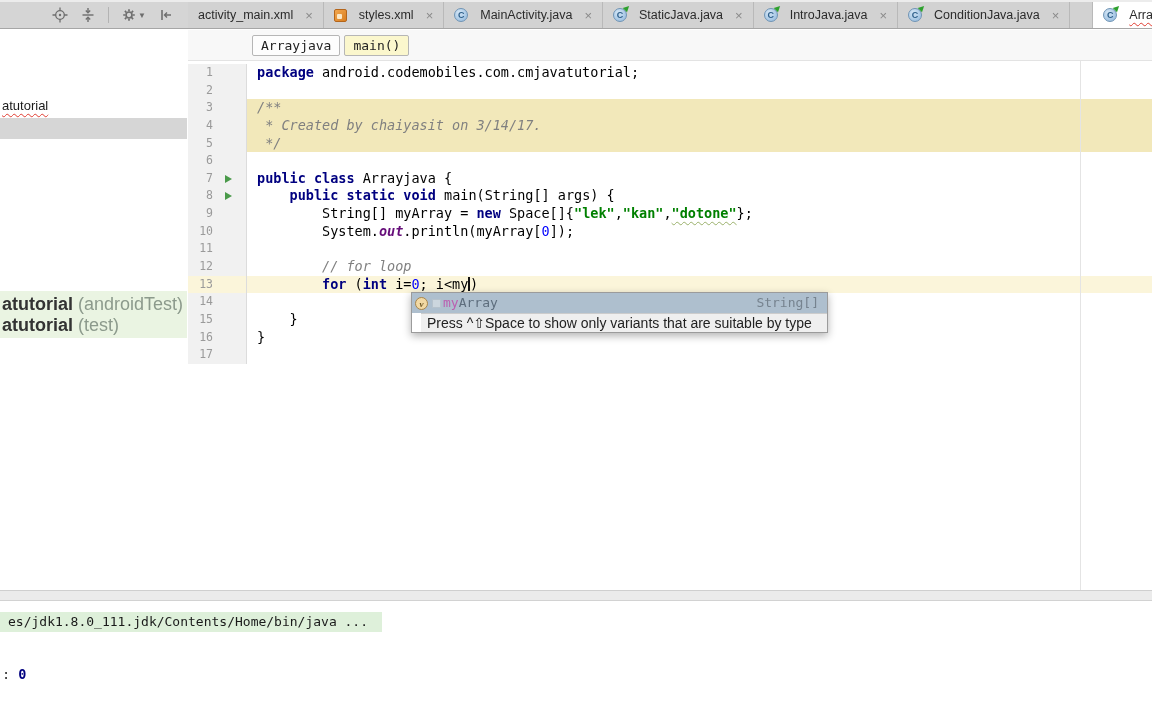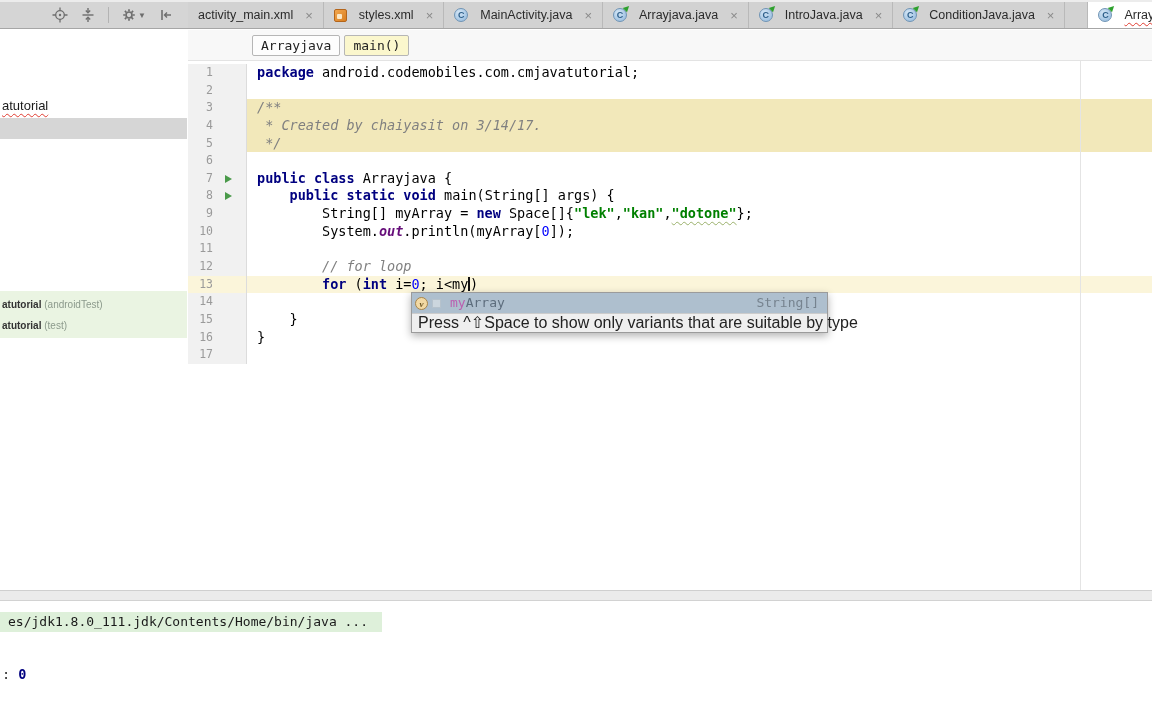--- a/index.html
+++ b/index.html
@@ -39,21 +39,21 @@
     background:#fbe9c8; border-radius:1px; }
 
   
   .project { position:absolute; left:0; top:30px; width:227px; height:560px; background:#fff;
     border-right:1px solid #c8c8c8; }
   .proj-root { position:absolute; left:2px; top:68px; font-size:13px; color:#1a1a1a;
     text-decoration:underline wavy #e03c31 1px; text-underline-offset:3px; text-decoration-skip-ink:none; cursor:pointer; }
   .proj-selected { position:absolute; left:0; top:88px; width:187px; height:21px; background:#d6d6d6; cursor:pointer; }
   .proj-green { position:absolute; left:0; top:261px; width:187px; height:47px; background:#eaf4e2;
     padding-top:3px; }
-  .proj-row { height:21px; line-height:21px; padding-left:2px; font-size:10px; cursor:pointer; white-space:nowrap; }
+  .proj-row { height:21px; line-height:21px; padding-left:2px; font-size:18px; cursor:pointer; white-space:nowrap; }
   .proj-row b { color:#333; }
   .proj-row .sfx { color:#8c9a8c; }
 
   
   .crumbbar { position:absolute; left:188px; top:30px; width:964px; height:31px; background:#f8f8f8;
     border-bottom:1px solid #e3e3e3; display:flex; align-items:center; gap:4px; padding-left:64px; }
   .chip { font:13px/15px "DejaVu Sans Mono",monospace; color:#222; background:#fdfdfd;
     border:1px solid #b6b6b6; border-radius:2px; padding:2px 8px; cursor:pointer; }
   .chip.hl { background:#fbf7cd; }
 
@@ -82,26 +82,26 @@
   .margin-guide { position:absolute; left:892px; top:0; width:1px; height:529px; background:#e4e4e4; }
 
   
   .popup { position:absolute; left:411px; top:292px; width:417px; z-index:6;
     border:1px solid #9b9b9b; box-shadow:0 3px 8px rgba(0,0,0,.3); }
   .pop-item { height:20px; background:#aebfce; display:flex; align-items:center; padding:0 8px 0 3px; cursor:pointer; }
   .ic-var { width:13px; height:13px; min-width:13px; border-radius:50%; background:#f2d9a4;
     border:1px solid #a8854a; color:#6b5320; font:italic bold 9px/12px "Liberation Serif",serif;
     text-align:center; }
   .ic-vis { width:9px; height:9px; background:#ccd6de; border:1px solid #b6c2cc; margin-left:4px; }
-  .pop-name { font:13px/18px "DejaVu Sans Mono",monospace; margin-left:9px; }
+  .pop-name { font:13px/18px "DejaVu Sans Mono",monospace; margin-left:2px; }
   .pop-name .pfx { color:#bb5fb0; }
   .pop-name .rest { color:#5d6d7d; }
   .pop-type { margin-left:auto; font:13px/18px "DejaVu Sans Mono",monospace; color:#76838f; }
-  .pop-hint { height:19px; background:#efefef; border-top:1px solid #cccccc; font-size:16px;
-    line-height:18px; color:#222; padding-left:6px; white-space:nowrap; }
+  .pop-hint { height:19px; background:#efefef; border-top:1px solid #cccccc; font-size:14px;
+    line-height:18px; color:#222; padding-left:6px; white-space:nowrap;margin-left:9px; }
 
   
   .splitter { position:absolute; left:0; top:590px; width:1152px; height:11px; background:#ebebeb;
     border-top:1px solid #cfcfcf; border-bottom:1px solid #d2d2d2; }
   .console { position:absolute; left:0; top:601px; width:1152px; height:119px; background:#fff; }
   .con-line1 { position:absolute; left:0; top:11px; font:13px/20px "DejaVu Sans Mono",monospace;
     color:#1a1a1a; background:#def0da; padding:0 14px 0 8px; white-space:pre; }
   .con-line2 { position:absolute; left:2px; top:64px; font:13.5px/18px "DejaVu Sans Mono",monospace;
     color:#333; white-space:pre; }
   .con-line2 .code0 { color:#000080; font-weight:bold; }
@@ -156,21 +156,21 @@
         <span class="tab-label">styles.xml</span>
         <span class="tab-close">×</span>
       </div>
       <div class="tab">
         <span class="ic-class">C</span>
         <span class="tab-label">MainActivity.java</span>
         <span class="tab-close">×</span>
       </div>
       <div class="tab">
         <span class="ic-class">C<i class="run-arrow"></i></span>
-        <span class="tab-label">Arrayjava.java</span>
+        <span class="tab-label">StaticJava.java</span>
         <span class="tab-close">×</span>
       </div>
       <div class="tab">
         <span class="ic-class">C<i class="run-arrow"></i></span>
         <span class="tab-label">IntroJava.java</span>
         <span class="tab-close">×</span>
       </div>
       <div class="tab">
         <span class="ic-class">C<i class="run-arrow"></i></span>
         <span class="tab-label">ConditionJava.java</span>

